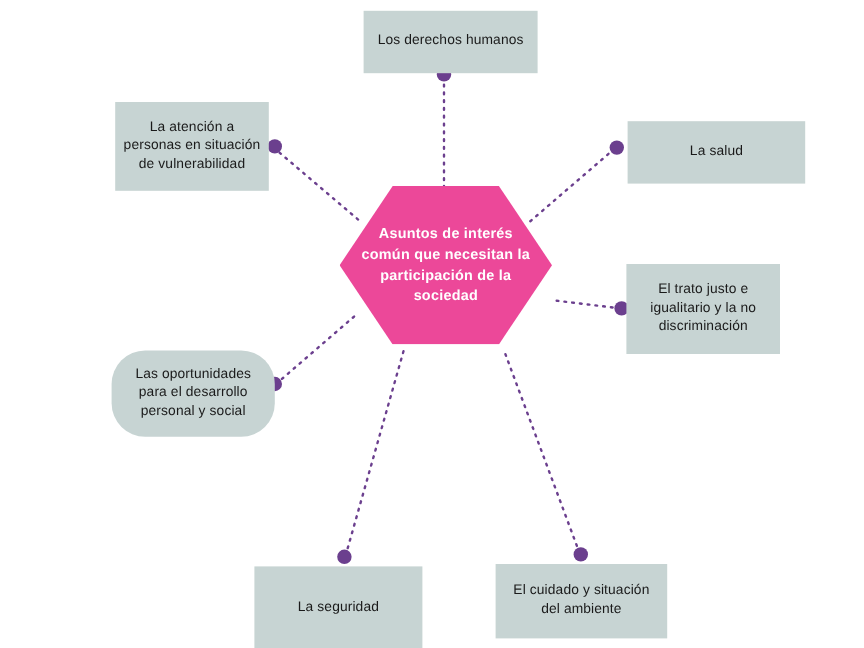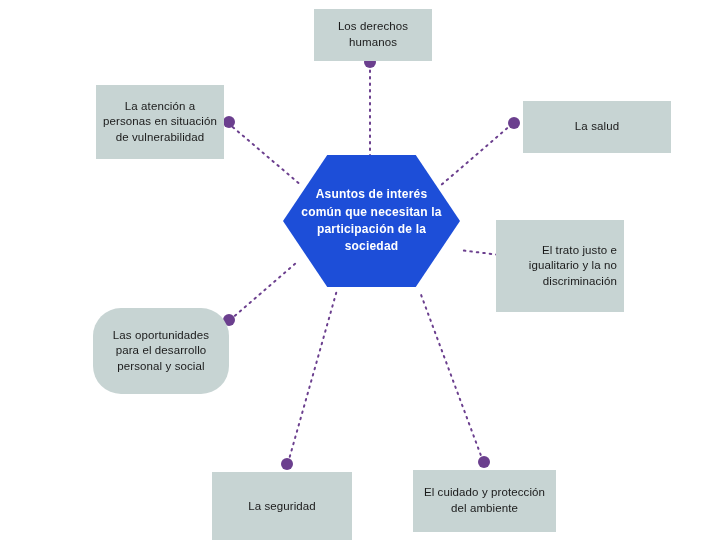--- a/index.html
+++ b/index.html
@@ -39,41 +39,41 @@
     letter-spacing: 0.1px;
     padding: 4px 7px;
     box-sizing: border-box;
   }
   .hub {
     position: absolute;
     left: 283px;
     top: 155px;
     width: 177px;
     height: 132px;
-    background: #1d4ed8;
+    background: #ec4899;
     clip-path: polygon(0% 50%, 25% 0%, 75% 0%, 100% 50%, 75% 100%, 25% 100%);
     display: flex;
     align-items: center;
     justify-content: center;
     text-align: center;
   }
   .hub-label {
     color: #ffffff;
     font-size: 12px;
     font-weight: bold;
     line-height: 1.45;
     letter-spacing: 0.2px;
     padding: 0 14px;
   }
   
-  #box-derechos   { left: 314px; top: 9px;   width: 118px; height: 52px; }
+  #box-derechos   { left: 303px; top: 9px;   width: 145px; height: 52px; }
   #box-atencion   { left: 96px;  top: 85px;  width: 128px; height: 74px; }
   #box-salud      { left: 523px; top: 101px; width: 148px; height: 52px; }
-  #box-trato      { left: 496px; top: 220px; width: 128px; height: 92px; text-align: right; }
-  #box-oportun    { left: 93px;  top: 308px; width: 136px; height: 86px; border-radius: 28px; }
+  #box-trato      { left: 522px; top: 220px; width: 128px; height: 75px; }
+  #box-oportun    { left: 93px;  top: 292px; width: 136px; height: 72px; border-radius: 28px; }
   #box-seguridad  { left: 212px; top: 472px; width: 140px; height: 69px; }
   #box-ambiente   { left: 413px; top: 470px; width: 143px; height: 62px; }
 </style>
 </head>
 <body>
 
 <div id="canvas">
 
   <svg id="connectors" viewBox="0 0 720 540" xmlns="http://www.w3.org/2000/svg">
     <g stroke="#6b3f8e" stroke-width="2" stroke-linecap="round" stroke-dasharray="1.5 5" fill="none">
@@ -118,16 +118,16 @@
 
   <div class="node-box" id="box-oportun">
     <span>Las oportunidades para el desarrollo personal y social</span>
   </div>
 
   <div class="node-box" id="box-seguridad">
     <span>La seguridad</span>
   </div>
 
   <div class="node-box" id="box-ambiente">
-    <span>El cuidado y protección del ambiente</span>
+    <span>El cuidado y situación del ambiente</span>
   </div>
 
 </div>
 
 </body></html>

